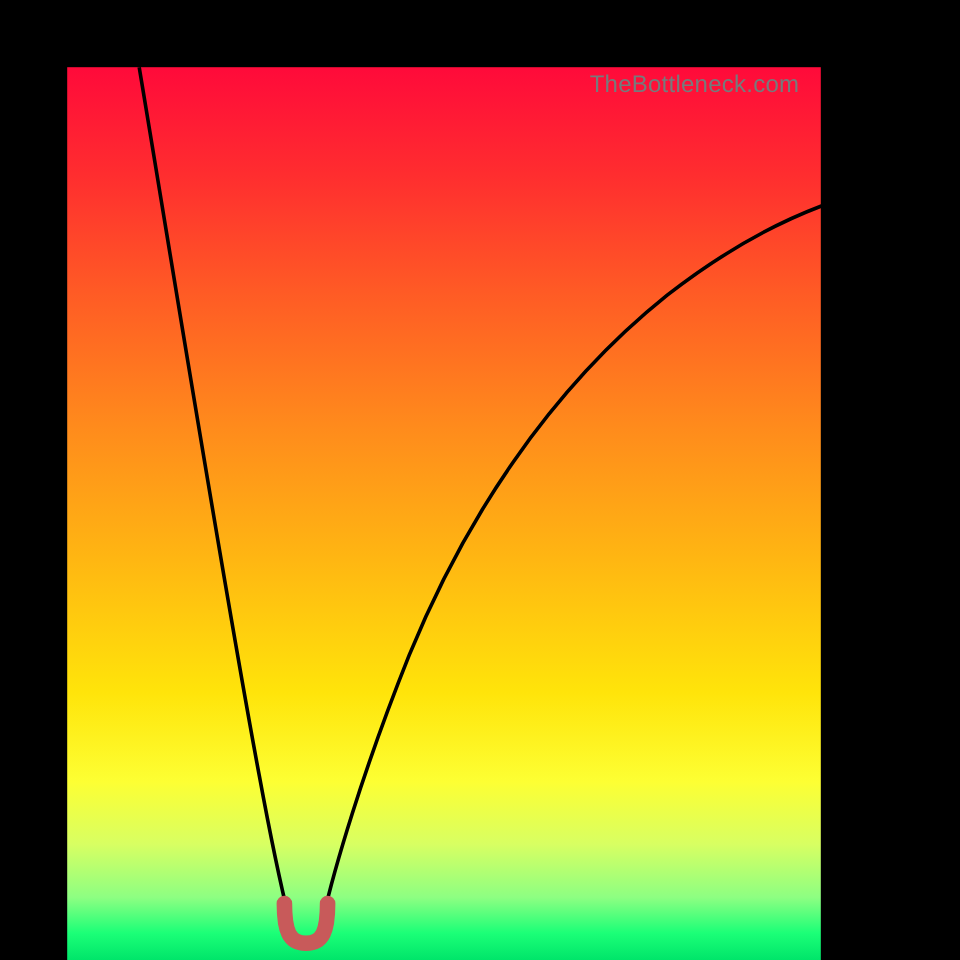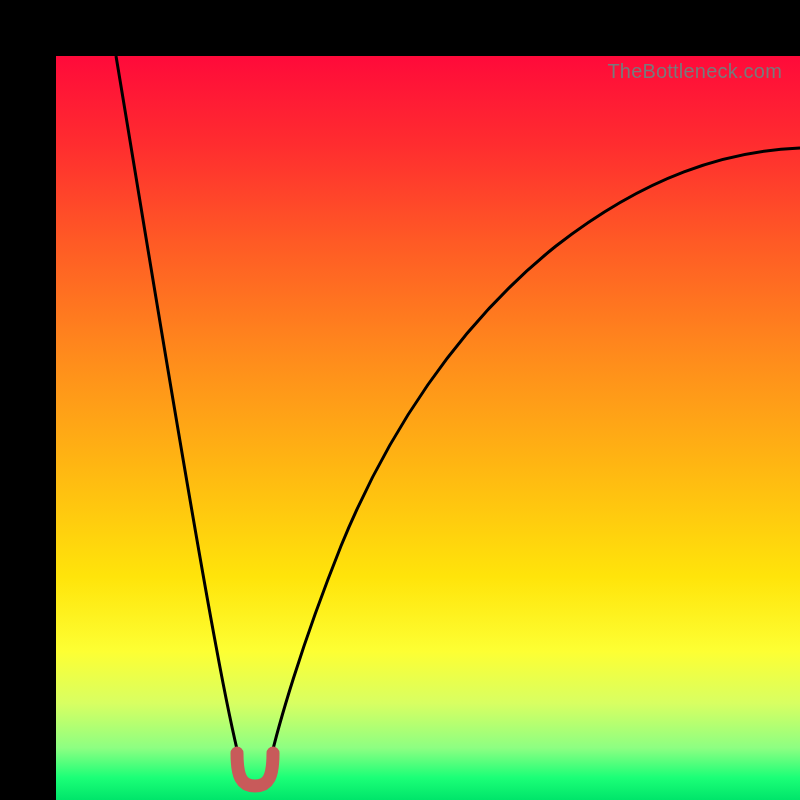--- a/index.html
+++ b/index.html
@@ -16,21 +16,21 @@
     left: 0;
     width: 800px;
     height: 800px;
     box-sizing: border-box;
     border: 28px solid #000;
   }
   .plot-area {
     position: absolute;
     top: 28px;
     left: 28px;
-    width: 744px;
+    width: 628px;
     height: 744px;
     background: linear-gradient(
       to bottom,
       #ff0a3a 0%,
       #ff2d2f 12%,
       #ff5a25 25%,
       #ff8a1c 40%,
       #ffb612 55%,
       #ffe40a 70%,
       #fdff33 80%,

